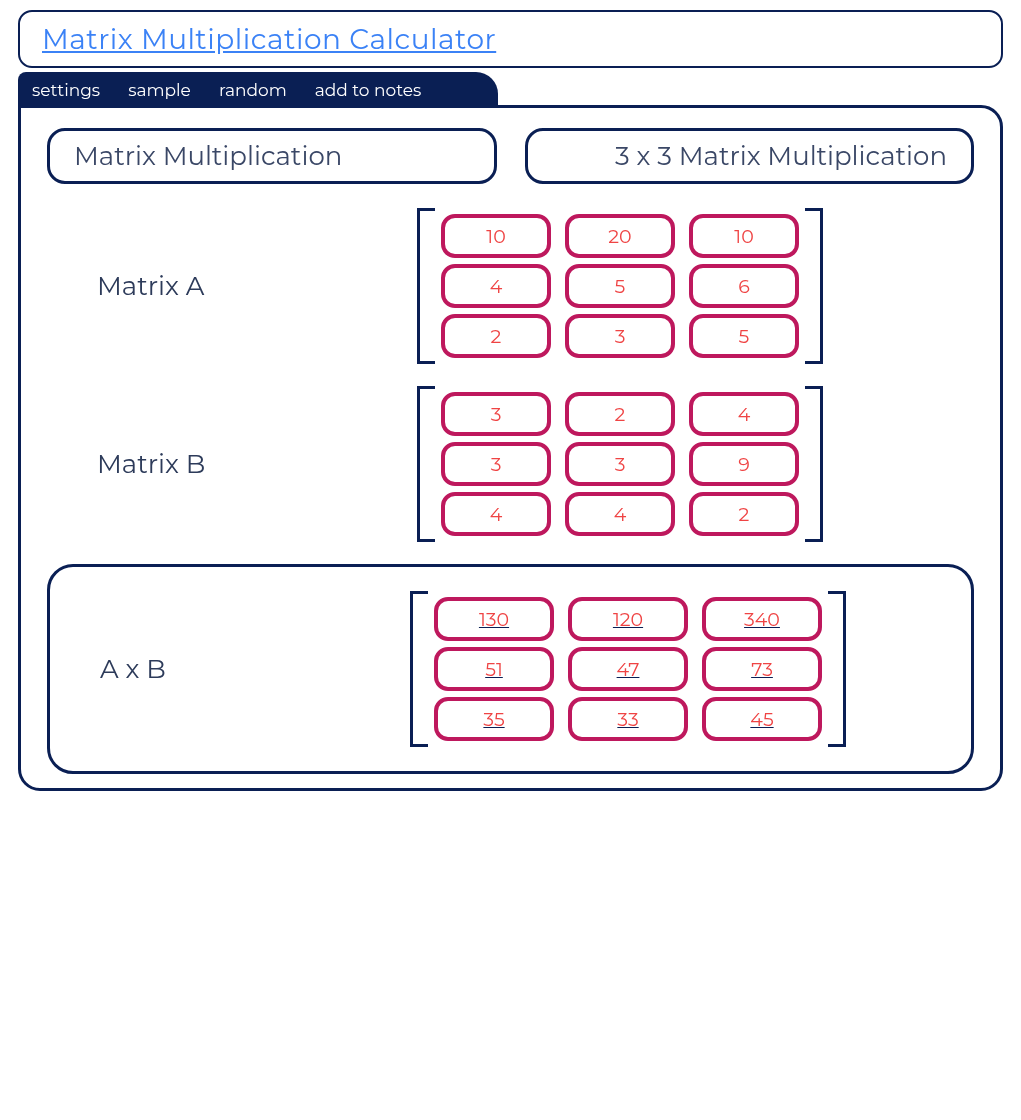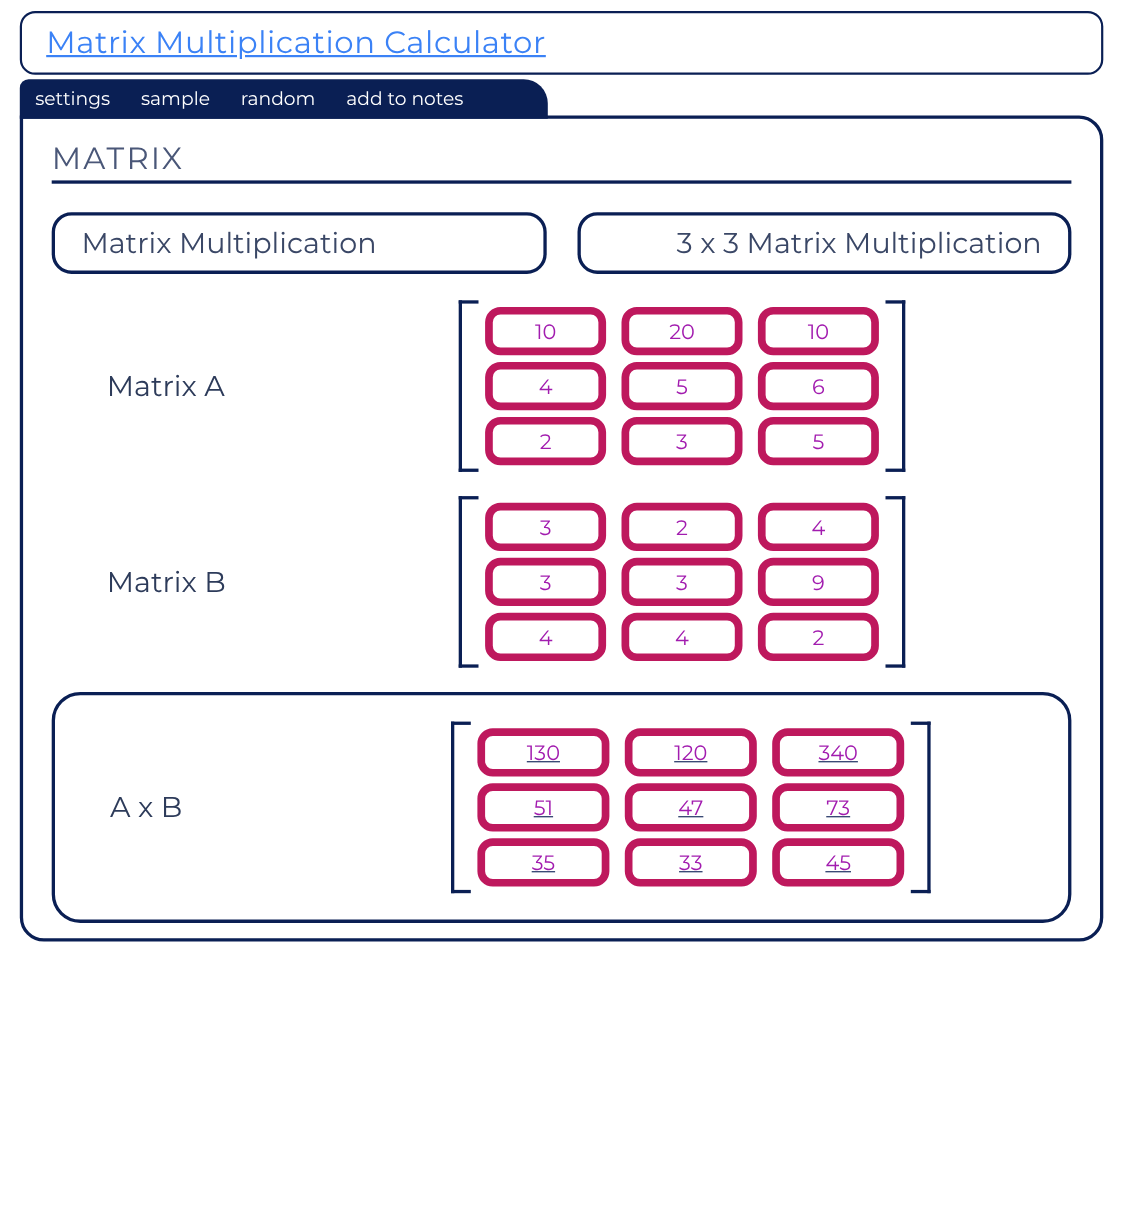--- a/index.html
+++ b/index.html
@@ -103,28 +103,28 @@
   .bracket-inner {
     padding: 6px 0;
   }
   .grid {
     display: grid;
     grid-template-columns: repeat(3, 110px);
     gap: 6px 14px;
   }
   .grid.wide { grid-template-columns: repeat(3, 120px); text-decoration: underline; }
   .cell {
-    border: 7px solid #be185d;
+    border: 4px solid #be185d;
     border-radius: 14px;
     height: 44px;
     display: flex;
     align-items: center;
     justify-content: center;
     font-size: 19px;
-    color: #a21caf;
+    color: #ef4444;
     background: #fff;
   }
   .result-box {
     border: 3px solid #0a1f54;
     border-radius: 26px;
     padding: 24px 20px;
     margin-top: 12px;
   }
   .result-box .matrix-row { margin-bottom: 0; }
   .result-box .matrix-label { padding-left: 30px; width: 340px; }
@@ -152,21 +152,20 @@
 
 <div class="tabs-row">
   <span>settings</span>
   <span>sample</span>
   <span>random</span>
   <span>add to notes</span>
 </div>
 
 <div class="panel">
 
-  <div class="section-header">MATRIX</div>
 
   <div class="pill-row">
     <div class="pill">
       <span>Matrix Multiplication</span>
     </div>
     <div class="pill right">
       <span>3 x 3 Matrix Multiplication</span>
     </div>
   </div>
 

